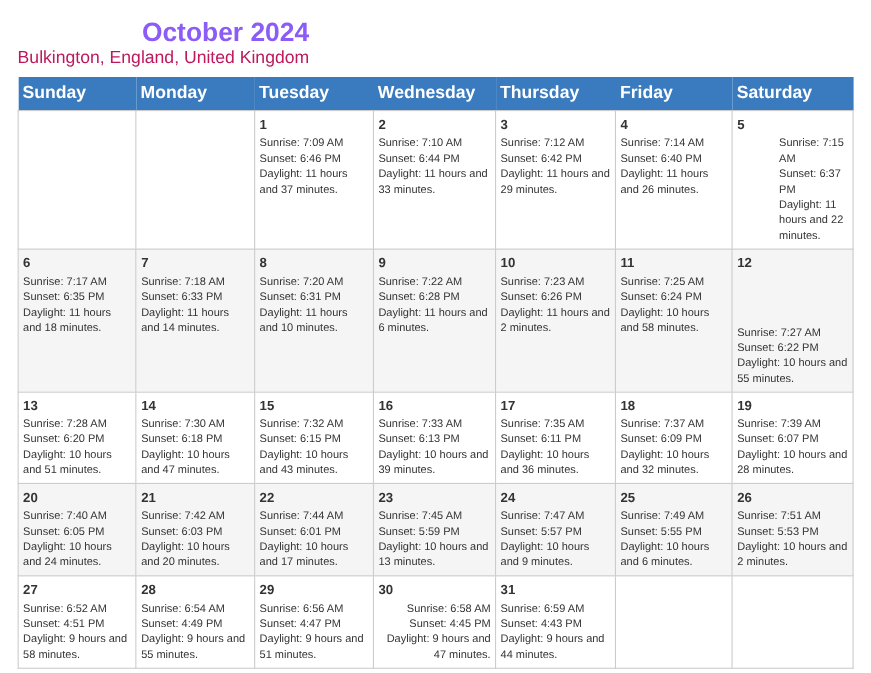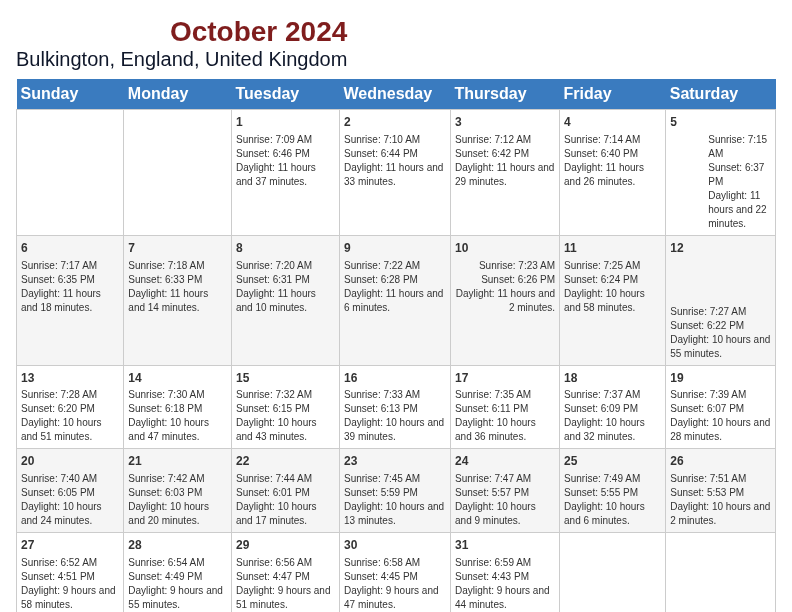--- a/index.html
+++ b/index.html
@@ -30,27 +30,27 @@
     .logo-blue { color: #3a7bbf; }
     .logo-icon {
       width: 20px;
       height: 28px;
       margin-left: 2px;
     }
     .title-block {
       text-align: right;
     }
     .main-title {
-      font-size: 28px;
+      font-size: 24px;
       font-weight: bold;
-      color: #7f1d1d;
+      color: #8b5cf6;
     }
     .subtitle {
-      font-size: 20px;
-      color: #0f172a;
+      font-size: 16px;
+      color: #be185d;
     }
     table {
       width: 100%;
       border-collapse: collapse;
       font-size: 11px;
     }
     thead tr th {
       background-color: #3a7bbf;
       color: #fff;
       padding: 6px 4px;
@@ -161,21 +161,21 @@
 Daylight: 11 hours and 10 minutes.</div>
         </td>
         <td>
           <span class="day-num">9</span>
           <div class="day-info" style="white-space: pre-line;">Sunrise: 7:22 AM
 Sunset: 6:28 PM
 Daylight: 11 hours and 6 minutes.</div>
         </td>
         <td>
           <span class="day-num">10</span>
-          <div class="day-info" style="white-space: pre-line; text-align: right;">Sunrise: 7:23 AM
+          <div class="day-info" style="white-space: pre-line;">Sunrise: 7:23 AM
 Sunset: 6:26 PM
 Daylight: 11 hours and 2 minutes.</div>
         </td>
         <td>
           <span class="day-num">11</span>
           <div class="day-info" style="white-space: pre-line;">Sunrise: 7:25 AM
 Sunset: 6:24 PM
 Daylight: 10 hours and 58 minutes.</div>
         </td>
         <td>
@@ -287,21 +287,21 @@
 Daylight: 9 hours and 55 minutes.</div>
         </td>
         <td>
           <span class="day-num">29</span>
           <div class="day-info" style="white-space: pre-line;">Sunrise: 6:56 AM
 Sunset: 4:47 PM
 Daylight: 9 hours and 51 minutes.</div>
         </td>
         <td>
           <span class="day-num">30</span>
-          <div class="day-info" style="white-space: pre-line;">Sunrise: 6:58 AM
+          <div class="day-info" style="white-space: pre-line; text-align: right;">Sunrise: 6:58 AM
 Sunset: 4:45 PM
 Daylight: 9 hours and 47 minutes.</div>
         </td>
         <td>
           <span class="day-num">31</span>
           <div class="day-info" style="white-space: pre-line;">Sunrise: 6:59 AM
 Sunset: 4:43 PM
 Daylight: 9 hours and 44 minutes.</div>
         </td>
         <td></td>

